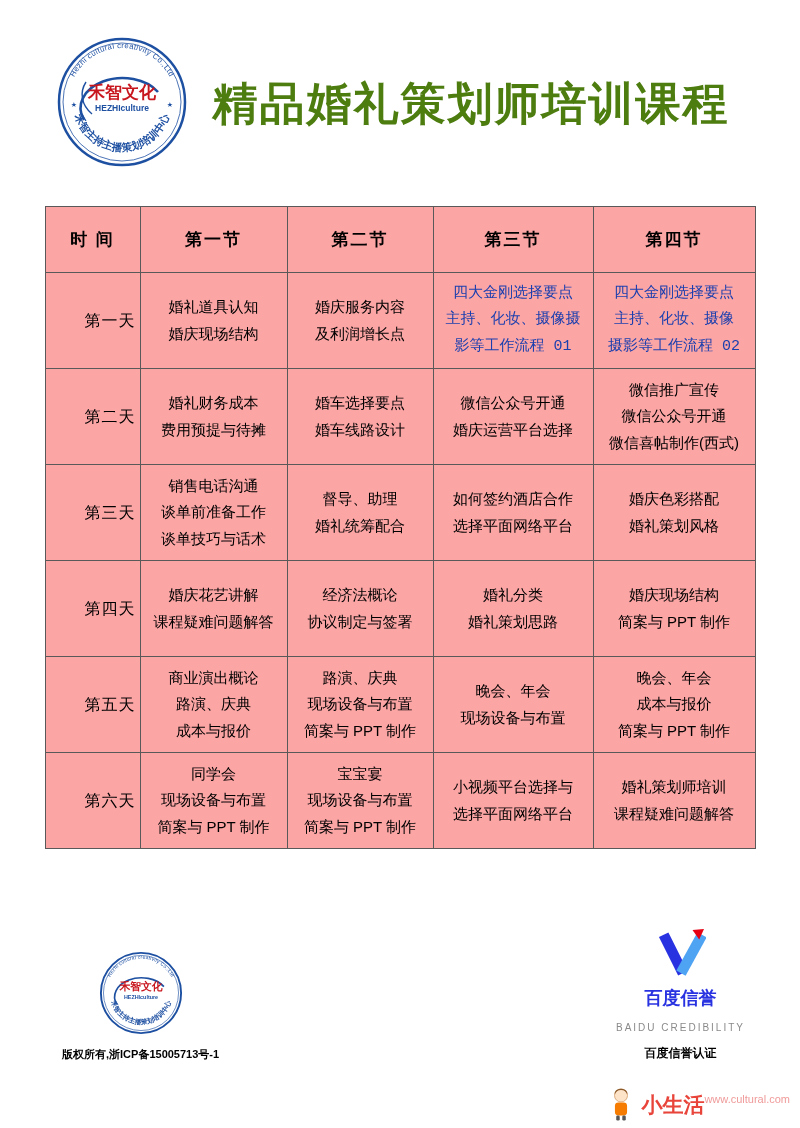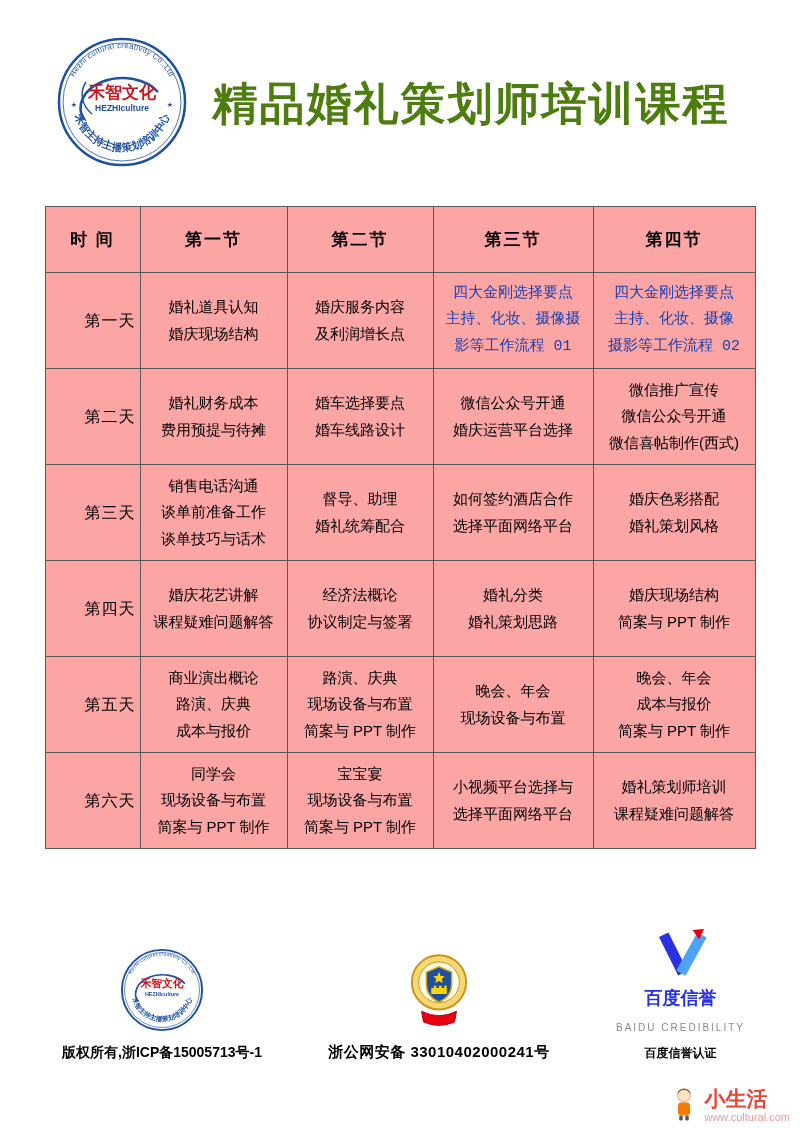--- a/index.html
+++ b/index.html
@@ -16,30 +16,30 @@
   .course-table { border-collapse:collapse; table-layout:fixed; width:710px; margin:34px auto 0 auto; }
   .course-table th, .course-table td { border:1px solid #595959; text-align:center; vertical-align:middle; background:#fca5a5; }
   .course-table th { height:66px; font-size:17px; font-weight:700; letter-spacing:2px; }
   .course-table td { height:96px; font-size:15px; line-height:1.75; white-space:pre-line; padding:6px 4px; }
   .course-table td.day { font-size:16px; letter-spacing:1px;text-align:right; }
   .course-table td.blue { color:#1b3fae;font-family:Liberation Mono, monospace; }
 
   
   .footer { display:flex; justify-content:space-between; align-items:flex-end; padding:0 55px 0 62px; margin-top:80px; }
   .f-block { display:flex; flex-direction:column; align-items:center; gap:12px; }
-  .copyright { font-size:14px; font-weight:700; }
+  .copyright { font-size:11px; font-weight:700; }
   .police-text { font-size:15px; font-weight:800; letter-spacing:0.5px; }
   .baidu-name { font-size:18px; font-weight:800; color:#2932e1; line-height:1.1; }
   .baidu-sub { font-size:10px; color:#8a8a8a; letter-spacing:2px; line-height:1; }
   .baidu-cert { font-size:12px; font-weight:800; margin-top:0; }
   .baidu-lockup { display:flex; flex-direction:column; align-items:center; gap:14px;justify-content:space-between; }
 
   
   .watermark { position:absolute; right:10px; bottom:4px; display:flex; align-items:center; gap:7px; }
-  .wm-texts { display:flex; flex-direction:column; line-height:1.15; }
+  .wm-texts { display:flex; flex-direction:row; line-height:1.15; }
   .wm-name { color:#e8443a; font-size:21px; font-weight:800; }
   .wm-url { color:#f09a9a; font-size:11px; }
 </style>
 </head>
 <body>
 
 <div class="page">
 
   <div class="header">
     <div class="logo-wrap">
@@ -175,31 +175,20 @@
         <text font-size="10.5" font-weight="bold" fill="#1e50a2">
           <textPath href="#flb" startOffset="50%" text-anchor="middle">禾智主持主播策划培训中心</textPath>
         </text>
         <path d="M 28,84 A 42,30 0 0 1 102,56" stroke="#1e50a2" stroke-width="2.6" fill="none"></path>
         <text x="66" y="62" text-anchor="middle" font-size="17" font-weight="bold" fill="#c8161e">禾智文化</text>
         <text x="66" y="75" text-anchor="middle" font-size="8.5" font-weight="bold" fill="#1e50a2">HEZHIculture</text>
       </svg>
       <div class="copyright">版权所有,浙ICP备15005713号-1</div>
     </div>
 
-    <div class="f-block">
-      <svg width="62" height="80" viewBox="0 0 64 82">
-        <circle cx="32" cy="32" r="28" fill="#f7d774" stroke="#c8951a" stroke-width="2"></circle>
-        <circle cx="32" cy="32" r="21" fill="#fffbe8" stroke="#c8951a" stroke-width="1"></circle>
-        <path d="M 32,16 L 45,21.5 V 34 C 45,43.5 38.5,49.5 32,52.5 C 25.5,49.5 19,43.5 19,34 V 21.5 Z" fill="#1e50a2" stroke="#d4a017" stroke-width="1.5"></path>
-        <polygon points="32,21.5 33.8,25.4 38,25.8 34.9,28.6 35.8,32.7 32,30.6 28.2,32.7 29.1,28.6 26,25.8 30.2,25.4" fill="#ffd700"></polygon>
-        <path d="M 24,38 h2.6 v-2.4 h2.7 v2.4 h2.7 v-2.4 h2.7 v2.4 h2.7 v-2.4 h2.6 v2.4 v6 h-16 z" fill="#ffd700"></path>
-        <path d="M 14,62 Q 32,71 50,62 L 48,73 Q 32,80 16,73 Z" fill="#e60012" stroke="#b00010" stroke-width="1"></path>
-      </svg>
-      <div class="police-text">浙公网安备 33010402000241号</div>
-    </div>
 
     <div class="f-block">
       <svg width="52" height="48" viewBox="0 0 54 50">
         <path d="M10,6 L30,46" stroke="#2932e1" stroke-width="11"></path>
         <path d="M28,46 L50,6" stroke="#4ea3f2" stroke-width="11"></path>
         <polygon points="40,1 52,0 47,11" fill="#e60012"></polygon>
       </svg>
       <div class="baidu-lockup">
         <div class="baidu-name">百度信誉</div>
         <div class="baidu-sub">BAIDU CREDIBILITY</div>

